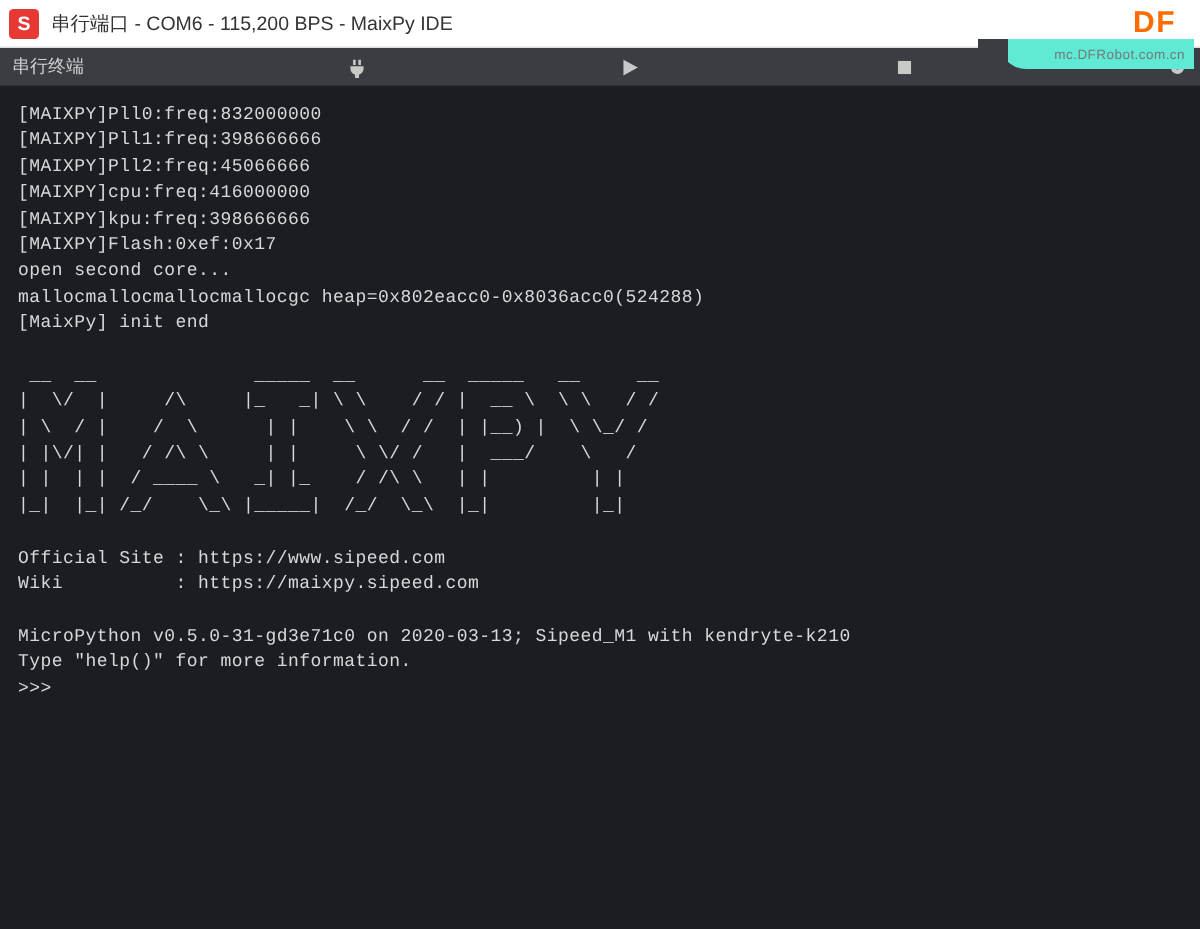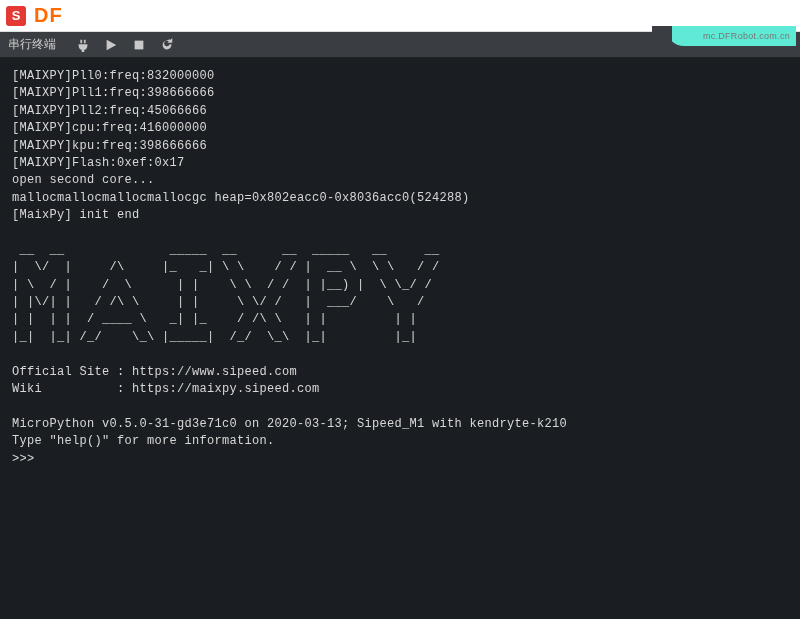--- a/index.html
+++ b/index.html
@@ -49,20 +49,21 @@
       letter-spacing: 1px;
     }
     .toolbar {
       height: 26px;
       background: #3a3d41;
       display: flex;
       align-items: center;
       padding: 0 8px;
       gap: 14px;
       border-bottom: 1px solid #222;
+      justify-content: space-between;
     }
     .toolbar-label {
       color: #d0d0d0;
       font-size: 12px;
       margin-right: 6px;
     }
     .tb-icon {
       fill: #c8c8c8;
       width: 14px;
       height: 14px;
@@ -107,20 +108,21 @@
       height: 20px;
       background: #3a3d41;
       border-bottom-left-radius: 14px;
     }
   </style>
 </head>
 <body>
 
 <div class="title-bar">
   <div class="app-icon">S</div>
+  <div class="window-title">串行端口 - COM6 - 115,200 BPS - MaixPy IDE</div>
   <div class="df-logo">DF</div>
 </div>
 
 <div class="toolbar">
   <span class="toolbar-label">串行终端</span>
   <span class="tb-btn">
     <svg class="tb-icon" viewBox="0 0 16 16">
         <path d="M5 2v4h2V2H5zm4 0v4h2V2H9zM3 7v2c0 2.2 1.5 4 3.5 4.5V16h3v-2.5C11.5 13 13 11.2 13 9V7H3z"></path>
       </svg>
   </span>

